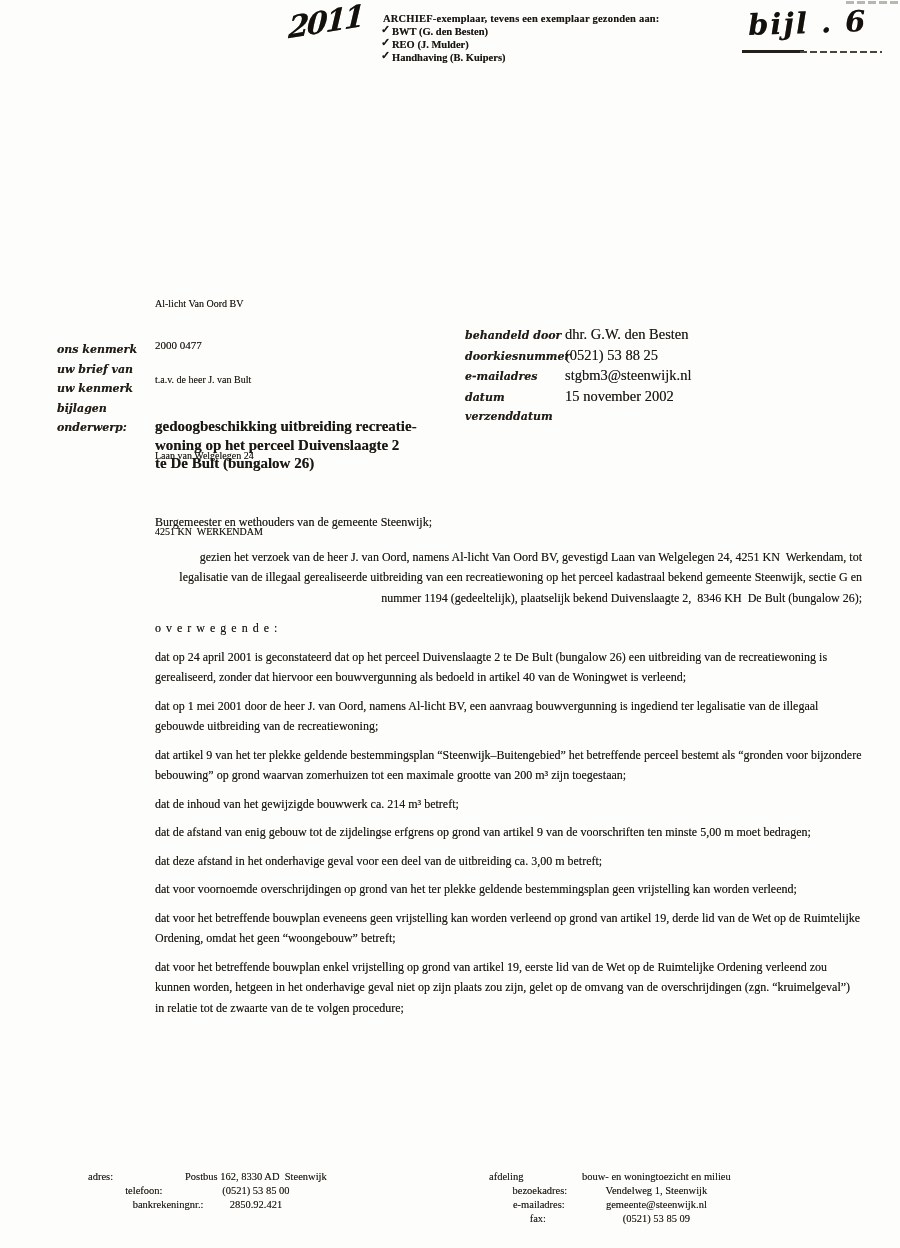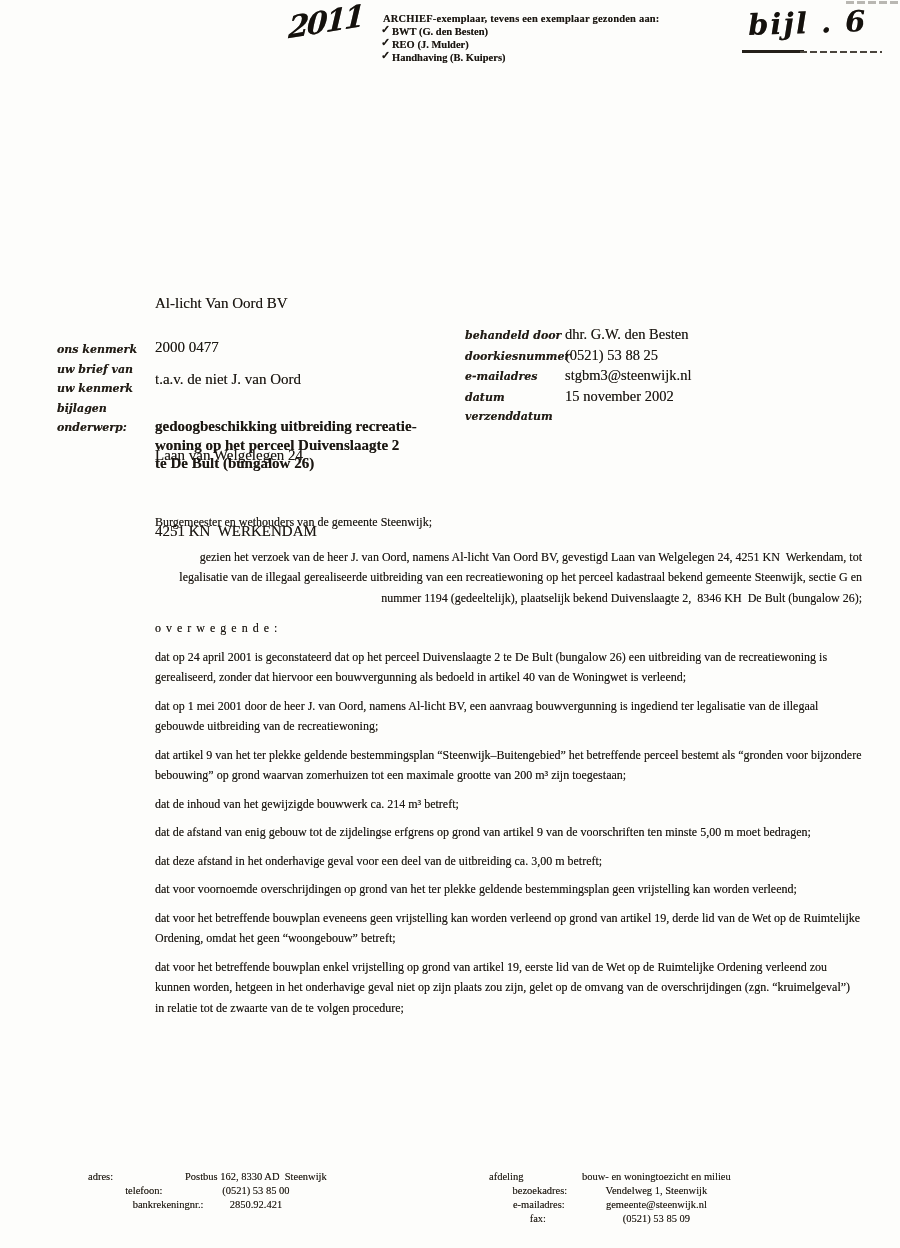--- a/index.html
+++ b/index.html
@@ -36,29 +36,29 @@
   .bijl-line-dash{
     position:absolute;left:800px;top:51px;width:82px;height:2px;
     background:repeating-linear-gradient(90deg,#4a453d 0 7px,transparent 7px 10px);
   }
   .corner-artifact{
     position:absolute;left:846px;top:1px;width:52px;height:3px;
     background:repeating-linear-gradient(90deg,#b9b7b2 0 8px,transparent 8px 11px);
   }
 
   
-  .recipient{position:absolute;left:155px;top:218px;font-size:15px;line-height:19px;}
+  .recipient{position:absolute;left:155px;top:218px;font-size:10px;line-height:19px;}
 
   
   .meta-labels{
     position:absolute;left:57px;top:340px;
     font-size:11px;line-height:19.5px;font-style:italic;font-weight:700;
     font-family:"DejaVu Serif",serif;color:#221d16;
   }
-  .ref-number{position:absolute;left:155px;top:339px;font-size:15px;}
+  .ref-number{position:absolute;left:155px;top:339px;font-size:11px;}
 
   
   .meta-right{position:absolute;left:465px;top:325px;font-size:14.5px;line-height:19.5px;}
   .meta-row{display:flex;align-items:baseline;}
   .meta-row .mlabel{
     width:100px;flex:0 0 100px;
     font-size:11px;font-style:italic;font-weight:700;
     font-family:"DejaVu Serif",serif;color:#221d16;
   }
   .meta-row .mvalue{font-size:14.5px;}
@@ -113,21 +113,21 @@
   <div class="hand bijl">bijl . 6</div>
   <div class="bijl-line-solid"></div>
   <div class="bijl-line-dash"></div>
   <div class="corner-artifact"></div>
 
   <div class="recipient pre">
     
   
       <div class="pre">Al-licht Van Oord BV</div>
     
-      <div class="pre">t.a.v. de niet J. van Oord</div>
+      <div class="pre">t.a.v. de heer J. van Bult</div>
     
       <div class="pre">Laan van Welgelegen 24</div>
     
       <div class="pre">4251 KN  WERKENDAM</div>
     </div>
 
   <div class="meta-labels">
 
       <div>ons kenmerk</div>
 

